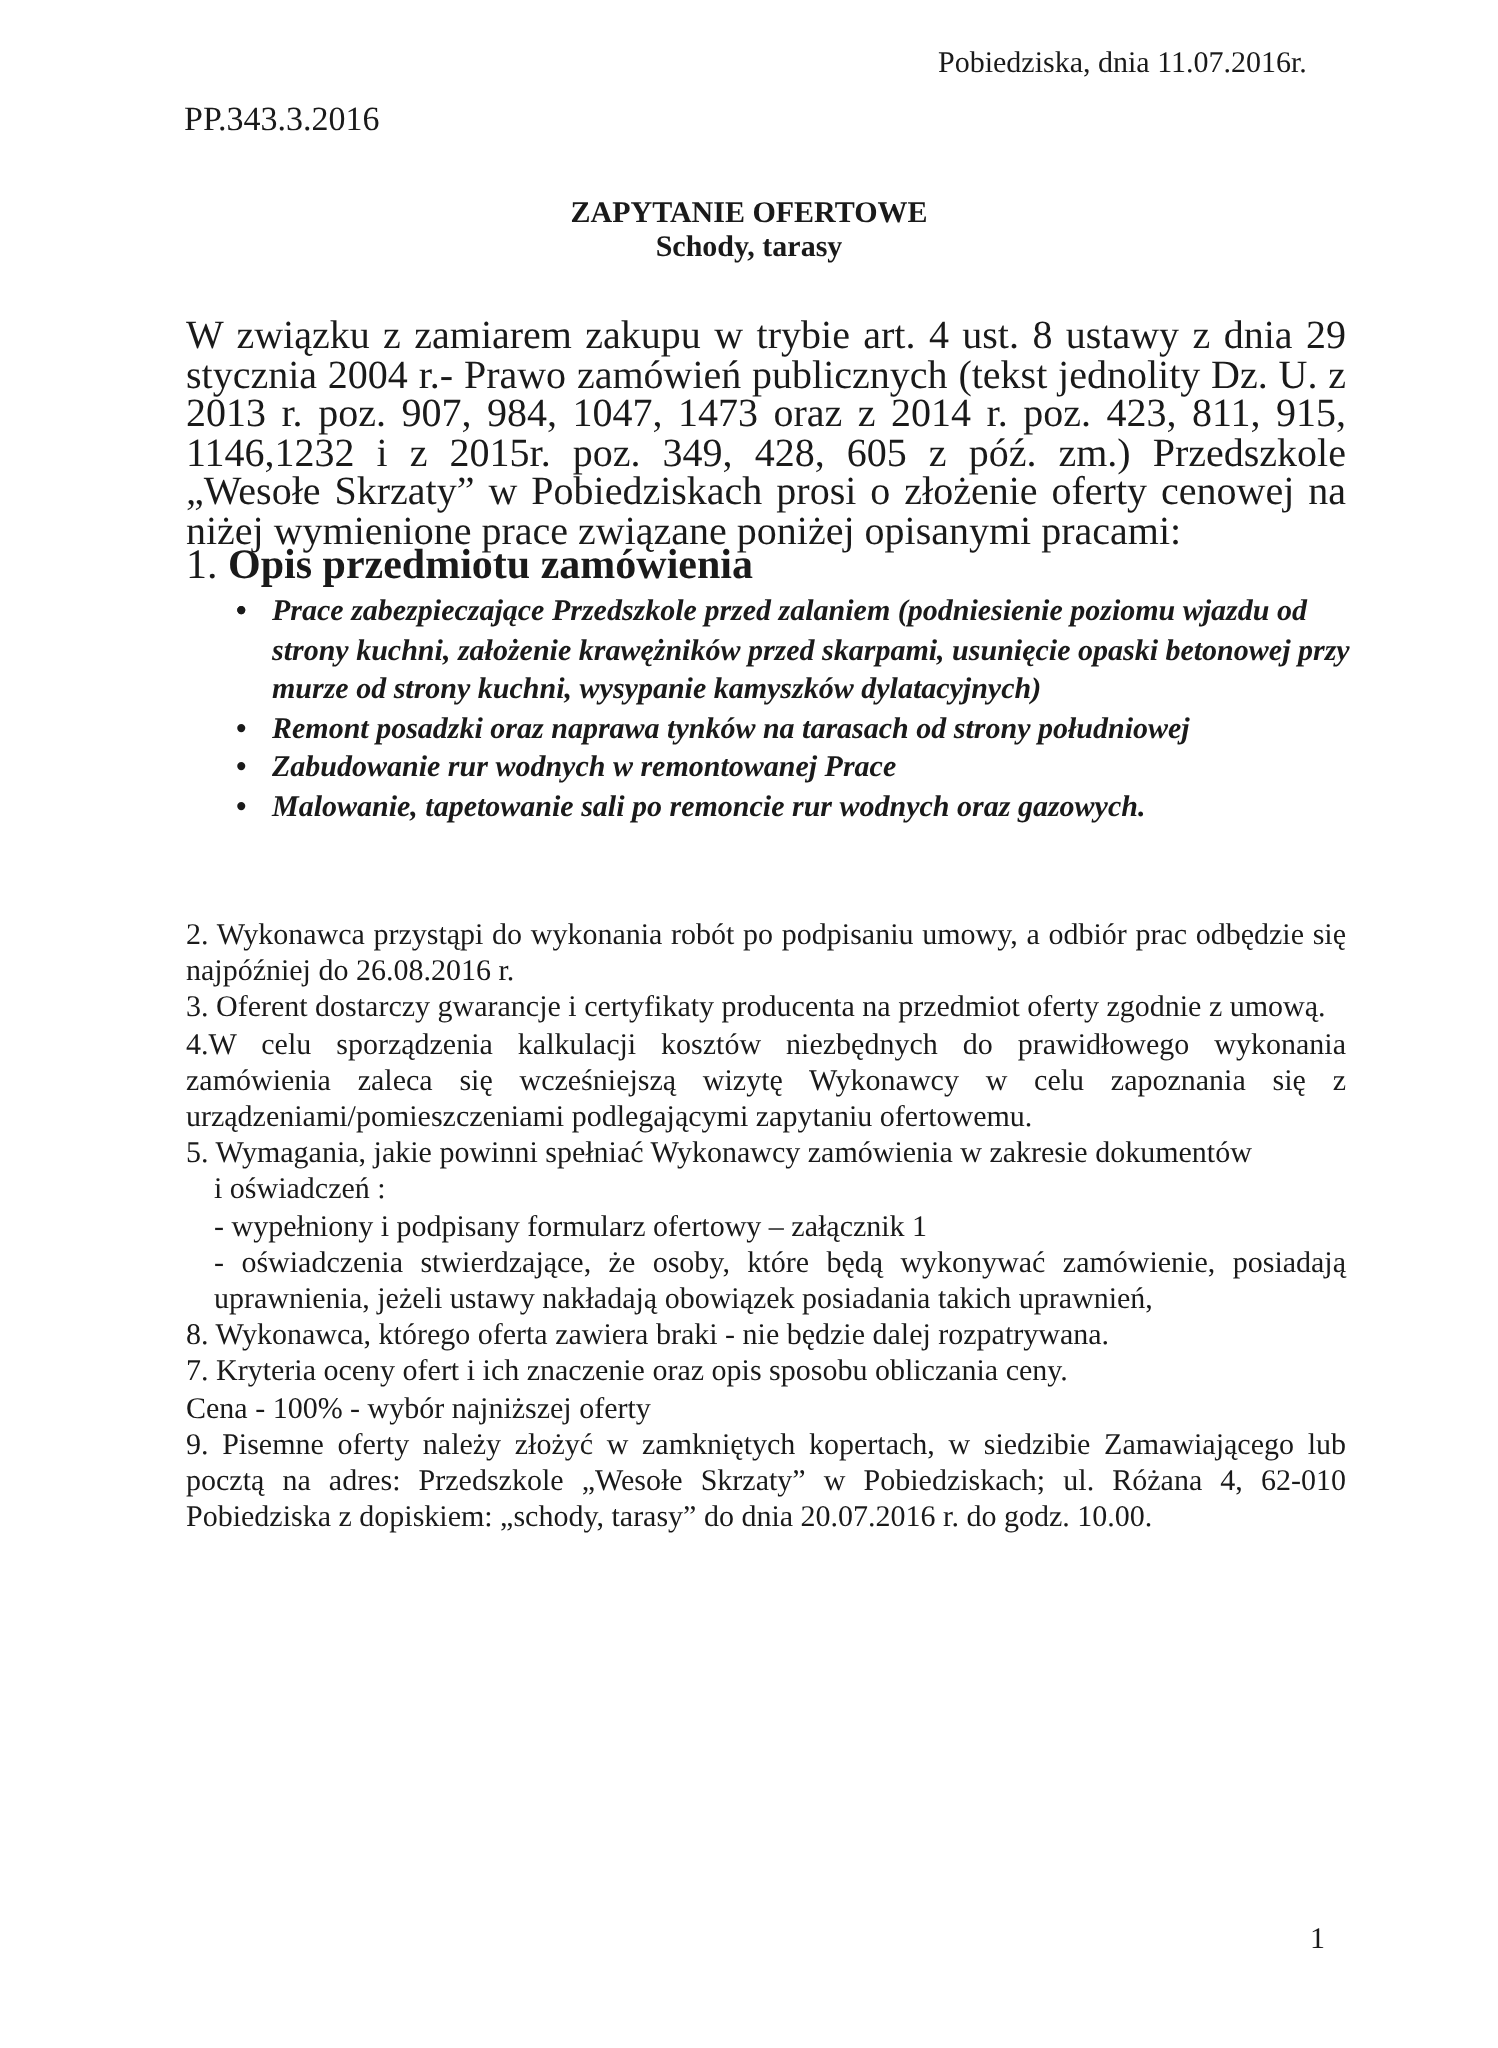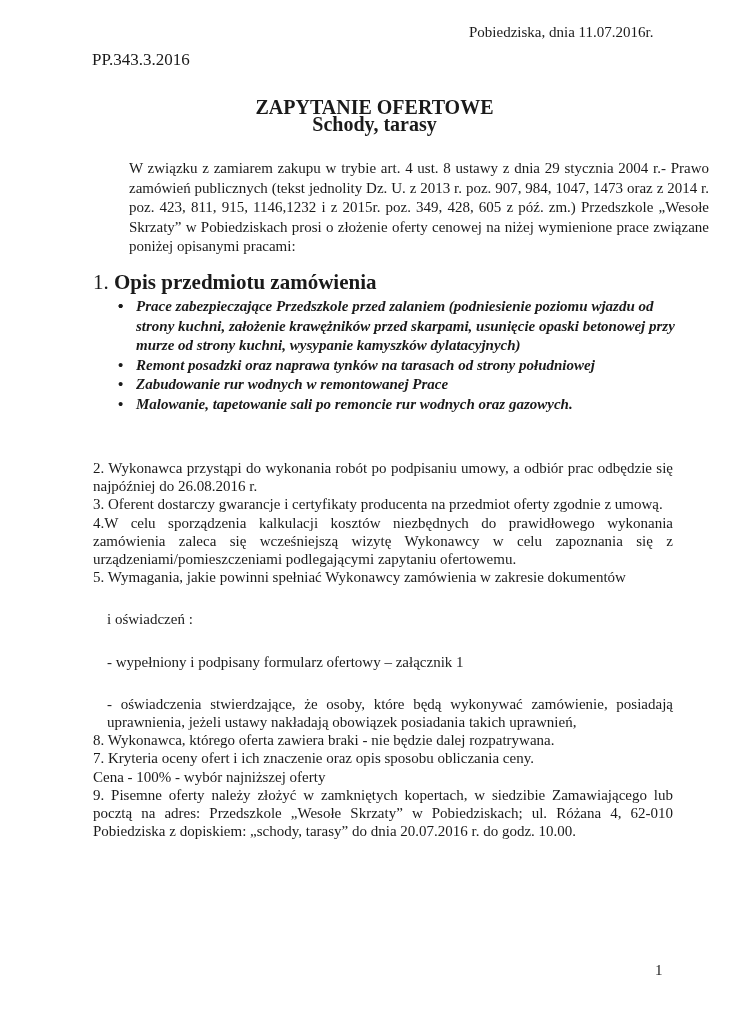--- a/index.html
+++ b/index.html
@@ -1,32 +1,32 @@
 <!DOCTYPE html>
 <html><head>
 <meta charset="utf-8">
 <style>
   html, body { margin: 0; padding: 0; background: #ffffff; }
   body { width: 749px; height: 1024px; position: relative; overflow: hidden;
          font-family: "Liberation Serif", "DejaVu Serif", serif; color: #1a1a1a; }
   .abs { position: absolute; }
   .place-date { left: 469px; top: 24px; font-size: 15px; }
   .ref { left: 92px; top: 50px; font-size: 17px; }
-  .title { left: 0; width: 749px; top: 99px; text-align: center; font-size: 20px; font-weight: bold; line-height: 17px; }
-  .intro { left: 93px; top: 159px; width: 580px; font-size: 15px; line-height: 19.6px; text-align: justify; margin-left: 36px; }
+  .title { left: 0; width: 749px; top: 99px; text-align: center; font-size: 15px; font-weight: bold; line-height: 17px; }
+  .intro { left: 93px; top: 159px; width: 580px; font-size: 20px; line-height: 19.6px; text-align: justify; }
   .intro p { margin: 0; }
   .sec1 { left: 93px; top: 270px; font-size: 21px; font-weight: bold; }
   .sec1 .num { font-weight: normal; }
   ul.items { position: absolute; left: 118px; top: 297px; width: 560px; margin: 0; padding: 0; list-style: none;
              font-size: 15px; font-weight: bold; font-style: italic; line-height: 19.6px; }
   ul.items li { position: relative; padding-left: 18px; }
   ul.items li .bullet { position: absolute; left: 0; top: 0; font-style: normal; }
   .points { left: 93px; top: 459px; width: 580px; font-size: 15px; line-height: 18.2px; }
   .points .p { text-align: justify; }
-  .points .sub { padding-left: 14px; margin-top: 24px; }
+  .points .sub { padding-left: 14px; }
   .pagenum { left: 655px; top: 962px; font-size: 15px; }
 </style>
 </head>
 <body>
 
 <div class="abs place-date">Pobiedziska, dnia 11.07.2016r.</div>
 <div class="abs ref">PP.343.3.2016</div>
 
 <div class="abs title">
   <div>ZAPYTANIE OFERTOWE</div>

